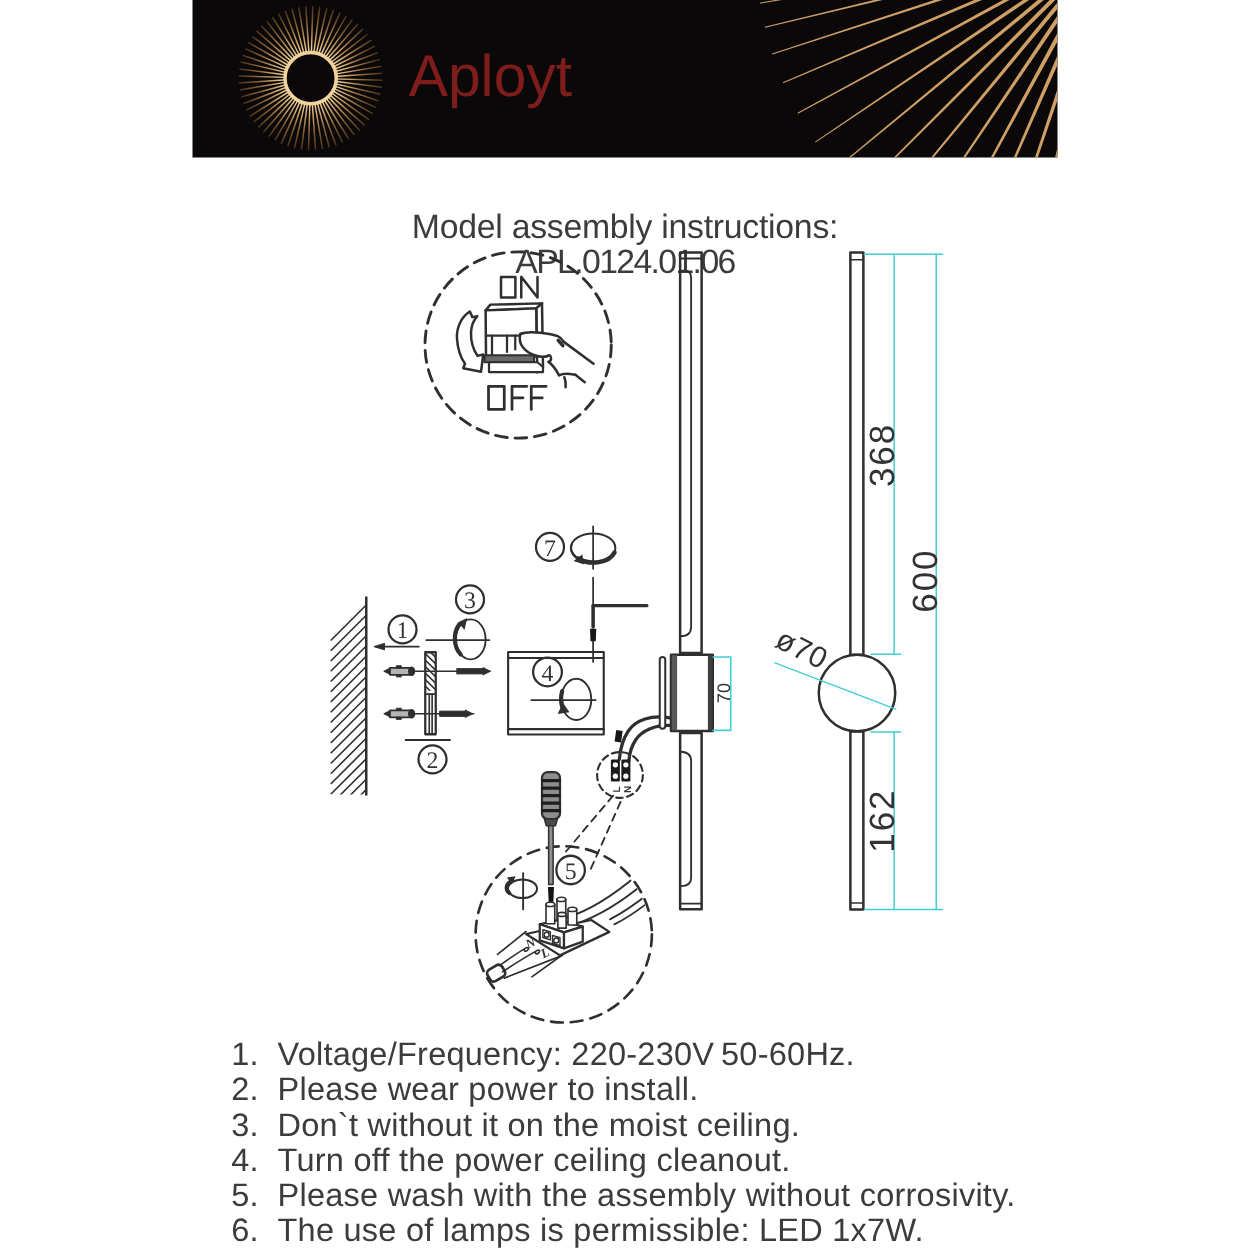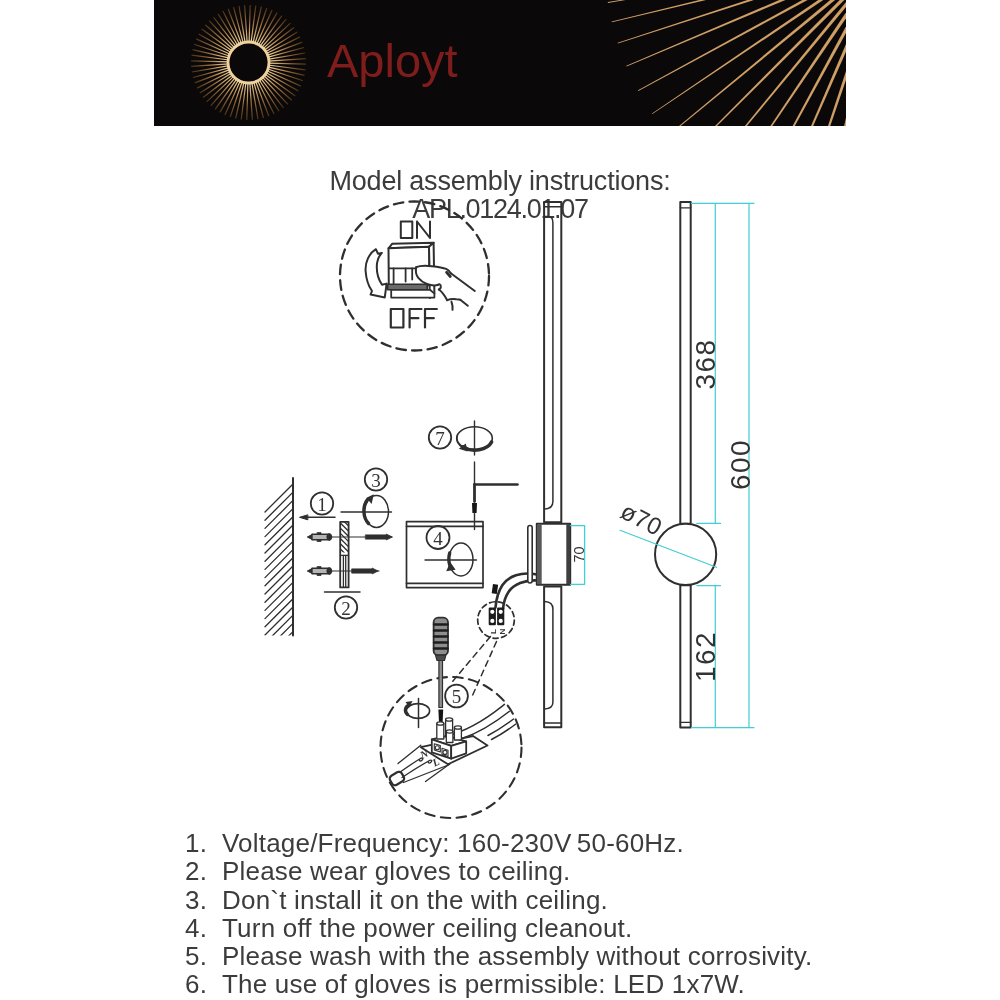--- a/index.html
+++ b/index.html
@@ -110,21 +110,21 @@
 <polygon points="885.2,-45.5 638.0,90.2 638.4,90.9 886.8,-42.5"></polygon>
 <polygon points="885.3,-45.6 626.3,65.8 626.6,66.6 886.7,-42.4"></polygon>
 <polygon points="885.5,-45.6 617.7,42.8 617.9,43.5 886.5,-42.4"></polygon>
 <polygon points="885.6,-45.5 611.7,21.4 611.9,22.2 886.4,-42.5"></polygon>
 <polygon points="885.7,-45.5 607.8,2.1 607.9,2.9 886.3,-42.5"></polygon>
     </g>
   </svg>
 </div>
 <div class="brand">Aployt</div>
 
-<div class="title">Model assembly instructions:<br><span style="letter-spacing:-1.3px">APL.0124.01.07</span></div>
+<div class="title">Model assembly instructions:<br><span style="letter-spacing:-1.3px">APL.0124.01.06</span></div>
 
 <svg class="draw" width="1000" height="1000" viewBox="0 0 1000 1000" fill="none" stroke-linecap="round" stroke-linejoin="round">
   <defs></defs>
   <g stroke="#2f2f2f">
 
   <circle cx="414.5" cy="276" r="74.5" stroke-width="2.3" stroke-dasharray="9.5 6.2" fill="none"></circle>
 
   <g stroke-width="2">
     <rect x="400.8" y="221.5" width="11.5" height="16.5"></rect>
     <path d="M417,238 V221.5 M417,221.5 L430,238 M430,238 V221.5"></path>
@@ -420,36 +420,36 @@
   <text transform="translate(749.8,464.5) rotate(-90)" text-anchor="middle" font-size="28" letter-spacing="1.5" stroke="none">600</text>
   <text transform="translate(715.4,656.5) rotate(-90)" text-anchor="middle" font-size="28" letter-spacing="1.5" stroke="none">162</text>
   <text transform="translate(636,530) rotate(27)" text-anchor="middle" font-size="24" letter-spacing="0.5" stroke="none" dy="-4">ø70</text>
   </g>
 </svg>
 
 <table class="list" cellspacing="0" cellpadding="0">
   <tbody>
       <tr>
         <td class="n">1.</td>
-        <td>Voltage/Frequency: 160-230V 50-60Hz.</td>
+        <td>Voltage/Frequency: 220-230V 50-60Hz.</td>
       </tr>
   <tr>
         <td class="n">2.</td>
-        <td>Please wear gloves to ceiling.</td>
+        <td>Please wear power to install.</td>
       </tr>
   <tr>
         <td class="n">3.</td>
-        <td>Don`t install it on the with ceiling.</td>
+        <td>Don`t without it on the moist ceiling.</td>
       </tr>
   <tr>
         <td class="n">4.</td>
         <td>Turn off the power ceiling cleanout.</td>
       </tr>
   <tr>
         <td class="n">5.</td>
         <td>Please wash with the assembly without corrosivity.</td>
       </tr>
   <tr>
         <td class="n">6.</td>
-        <td>The use of gloves is permissible: LED 1x7W.</td>
+        <td>The use of lamps is permissible: LED 1x7W.</td>
       </tr>
 </tbody>
   </table>
 
 </body></html>

